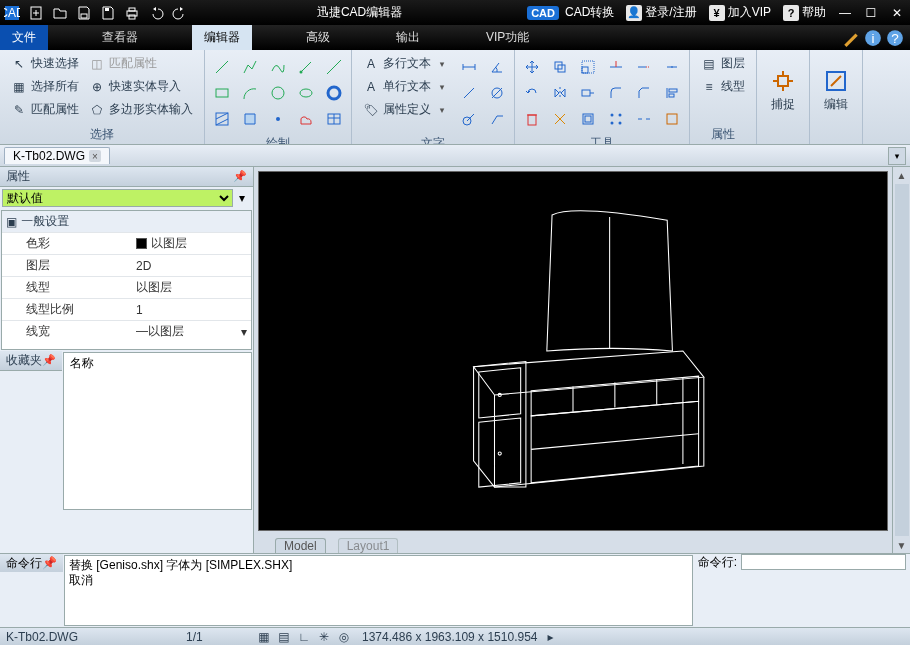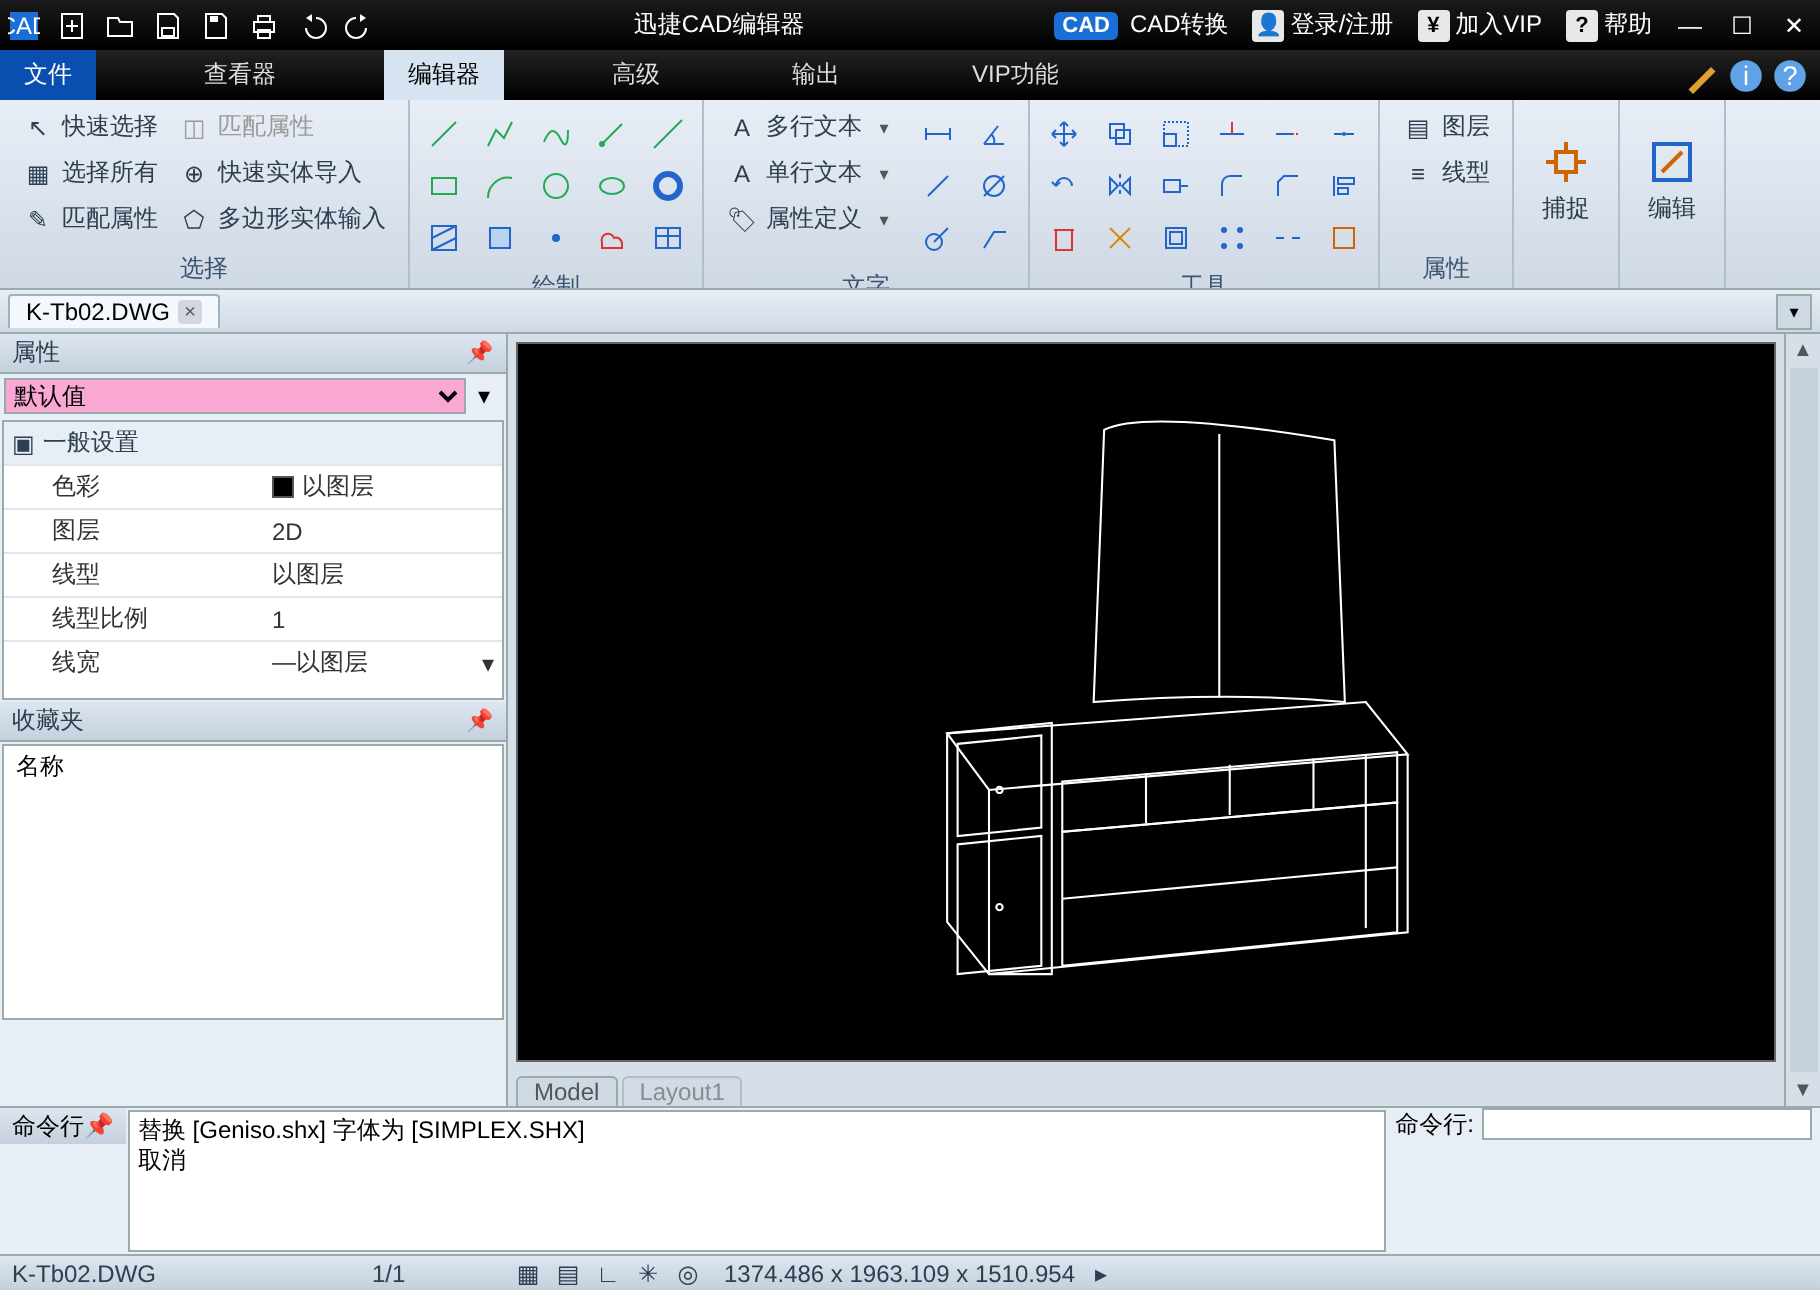--- a/index.html
+++ b/index.html
@@ -35,36 +35,36 @@
 .bigbtn .bl { font-size:12px; color:#2c3e50; }
 .doc-tabs { height:22px; background:linear-gradient(#e8eef6,#cfd9e4); border-bottom:1px solid #9aa; display:flex; align-items:center; padding:0 4px; }
 .doc-tabs .dtab { background:#f4f7fb; border:1px solid #9fb0c2; border-bottom:none; padding:1px 8px; display:flex; align-items:center; gap:4px; font-size:11px; cursor:pointer; border-radius:2px 2px 0 0; }
 .doc-tabs .dtab .x { width:12px; height:12px; background:#d0d7df; border-radius:2px; display:flex; align-items:center; justify-content:center; font-size:10px; color:#555; }
 .doc-tabs .ddarrow { margin-left:auto; width:18px; height:18px; background:#cfd9e4; border:1px solid #9aa; display:flex; align-items:center; justify-content:center; font-size:9px; cursor:pointer; }
 .workrow { flex:1; display:flex; min-height:0; }
 .left { width:254px; background:#e8eef6; border-right:1px solid #9aa; display:flex; flex-direction:column; }
 .panel-head { height:20px; background:linear-gradient(#dde6f0,#c4d0dc); border-bottom:1px solid #9aa; display:flex; align-items:center; padding:0 6px; font-size:12px; color:#2c3e50; }
 .panel-head .pin { margin-left:auto; font-size:11px; cursor:pointer; color:#555; }
 .propsel { height:22px; display:flex; align-items:center; padding:2px; }
-.propsel select { flex:1; height:18px; font-size:12px; border:1px solid #9aa; background:#f9a8d4; }
+.propsel select { flex:1; height:18px; font-size:12px; border:1px solid #9aa; background:#bef264; }
 .propsel .dd { width:18px; text-align:center; cursor:pointer; }
 .propgrid { flex:1; background:#fff; border:1px solid #9aa; margin:1px; overflow:auto; font-size:12px; }
 .propgrid .cat { background:#e8eef6; padding:2px 4px; color:#2c3e50; display:flex; align-items:center; gap:4px; }
 .propgrid .row { display:flex; border-top:1px solid #e2e6ea; }
 .propgrid .row .k { width:130px; padding:2px 4px 2px 24px; color:#333; }
 .propgrid .row .v { flex:1; padding:2px 4px; color:#333; display:flex; align-items:center; gap:4px; }
 .propgrid .row .sw { width:11px; height:11px; border:1px solid #555; background:#000; }
-.favs { height:160px; display:flex; flex-direction:column; }
+.favs { height:160px; display:flex; flex-direction:row; }
 .favs .cols { display:flex; background:#fff; border:1px solid #9aa; margin:1px; flex:1; font-size:12px; }
 .favs .cols .col { flex:1; padding:2px 6px; border-right:1px solid #e2e6ea; }
 .favs .cols .col:last-child { border-right:none; }
 .canvaswrap { flex:1; display:flex; flex-direction:column; background:#d6dee8; min-width:0; }
 .canvas { flex:1; margin:4px; background:#000; position:relative; border:1px solid #666; }
 .canvas svg { position:absolute; inset:0; width:100%; height:100%; }
-.canvastabs { height:18px; display:flex; align-items:flex-end; padding:0 4px; gap:2px; font-size:11px; color:#555; }
+.canvastabs { height:18px; display:flex; align-items:flex-end; padding:0 21px; gap:12px; font-size:11px; color:#555; }
 .canvastabs .ct { background:#cfd9e4; border:1px solid #9aa; border-bottom:none; padding:0 8px; cursor:pointer; border-radius:3px 3px 0 0; }
 .rscroll { width:18px; background:#d6dee8; border-left:1px solid #9aa; display:flex; flex-direction:column; align-items:center; }
 .rscroll .arr { width:16px; height:16px; display:flex; align-items:center; justify-content:center; font-size:10px; cursor:pointer; color:#555; }
 .rscroll .track { flex:1; width:14px; background:#c4d0dc; margin:1px 0; }
 .cmd { height:74px; background:#e8eef6; border-top:1px solid #9aa; display:flex; flex-direction:row; }
 .cmd .chead { height:18px; background:linear-gradient(#dde6f0,#c4d0dc); display:flex; align-items:center; padding:0 6px; font-size:12px; }
 .cmd .clog { flex:1; background:#fff; border:1px solid #9aa; margin:1px; padding:2px 4px; overflow:auto; font-size:12px; line-height:15px; }
 .cmd .cin { height:20px; display:flex; align-items:flex-start; padding:0 4px; gap:4px; }
 .cmd .cin input { flex:1; height:16px; border:1px solid #9aa; font-size:12px; padding:0 4px; }
 .status { height:18px; background:linear-gradient(#dde6f0,#c4d0dc); border-top:1px solid #9aa; display:flex; align-items:center; font-size:11px; color:#2c3e50; padding:0 6px; gap:10px; }

